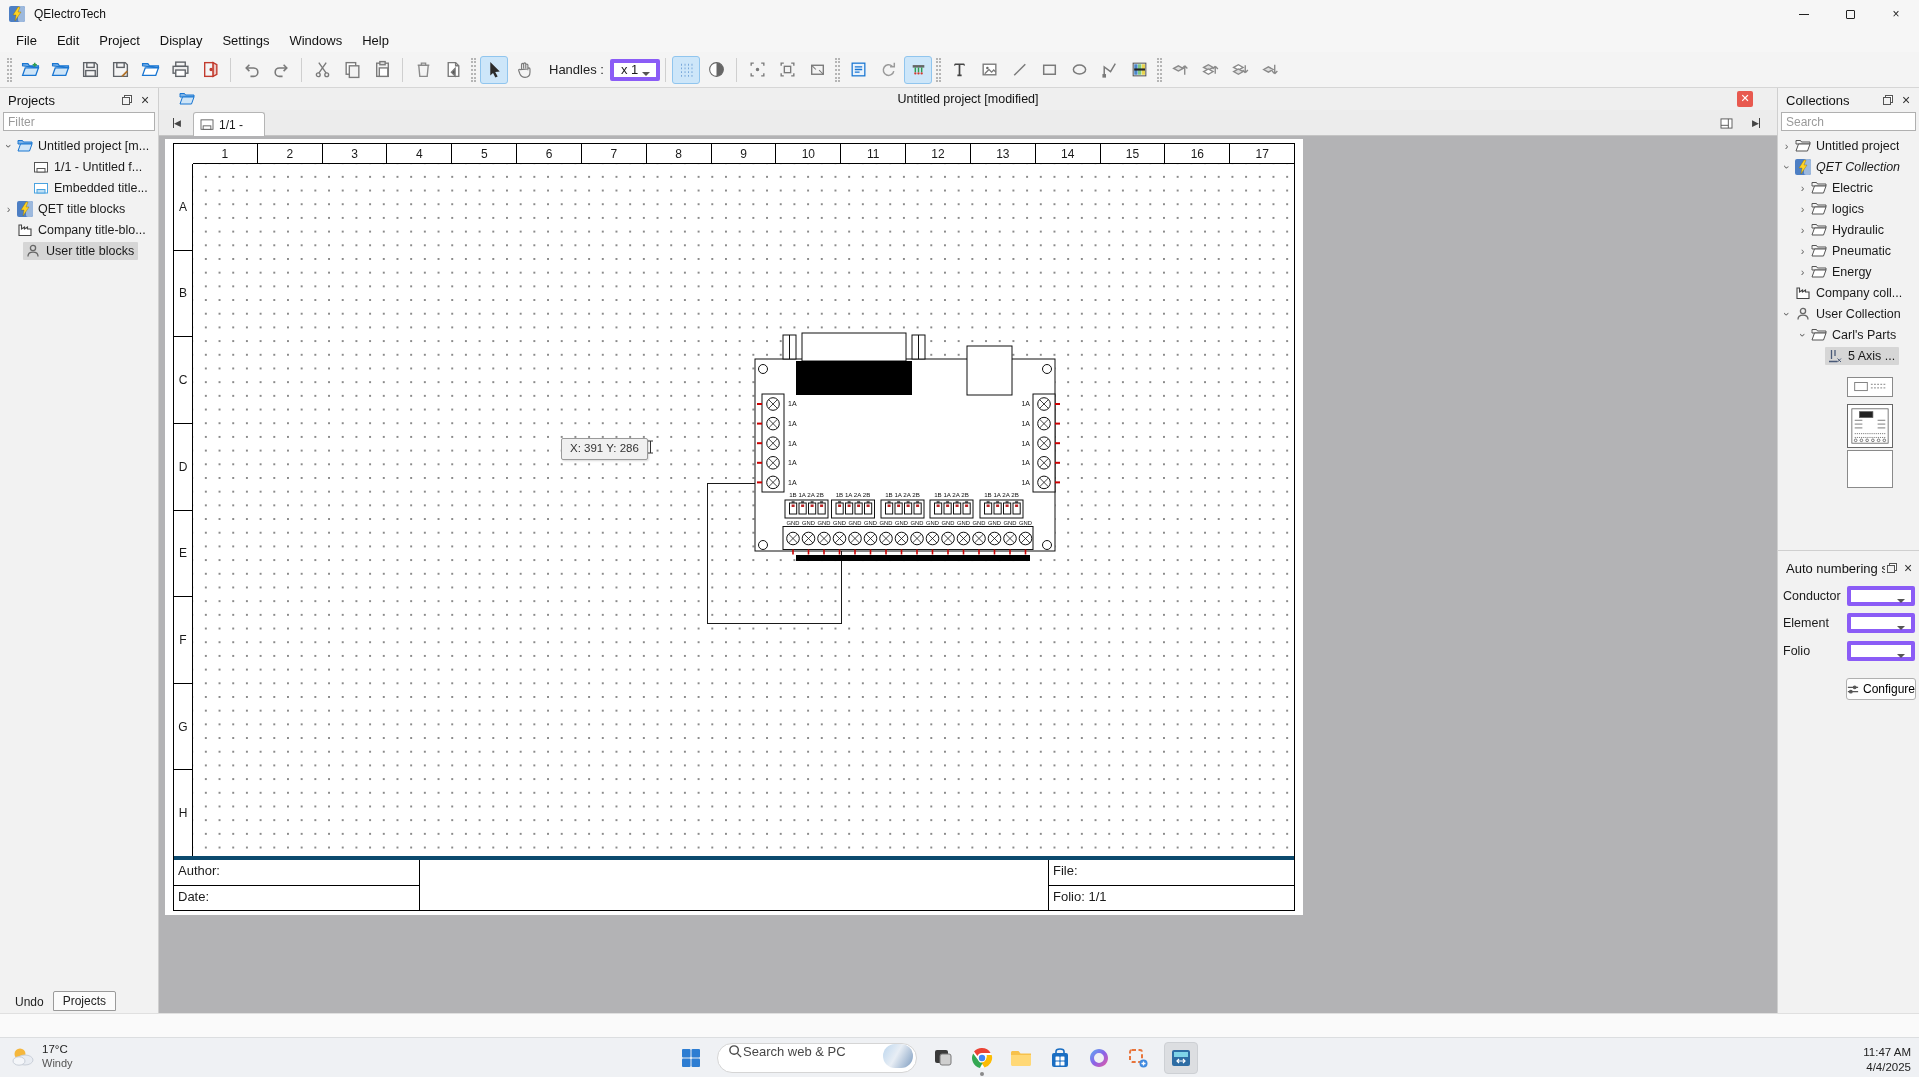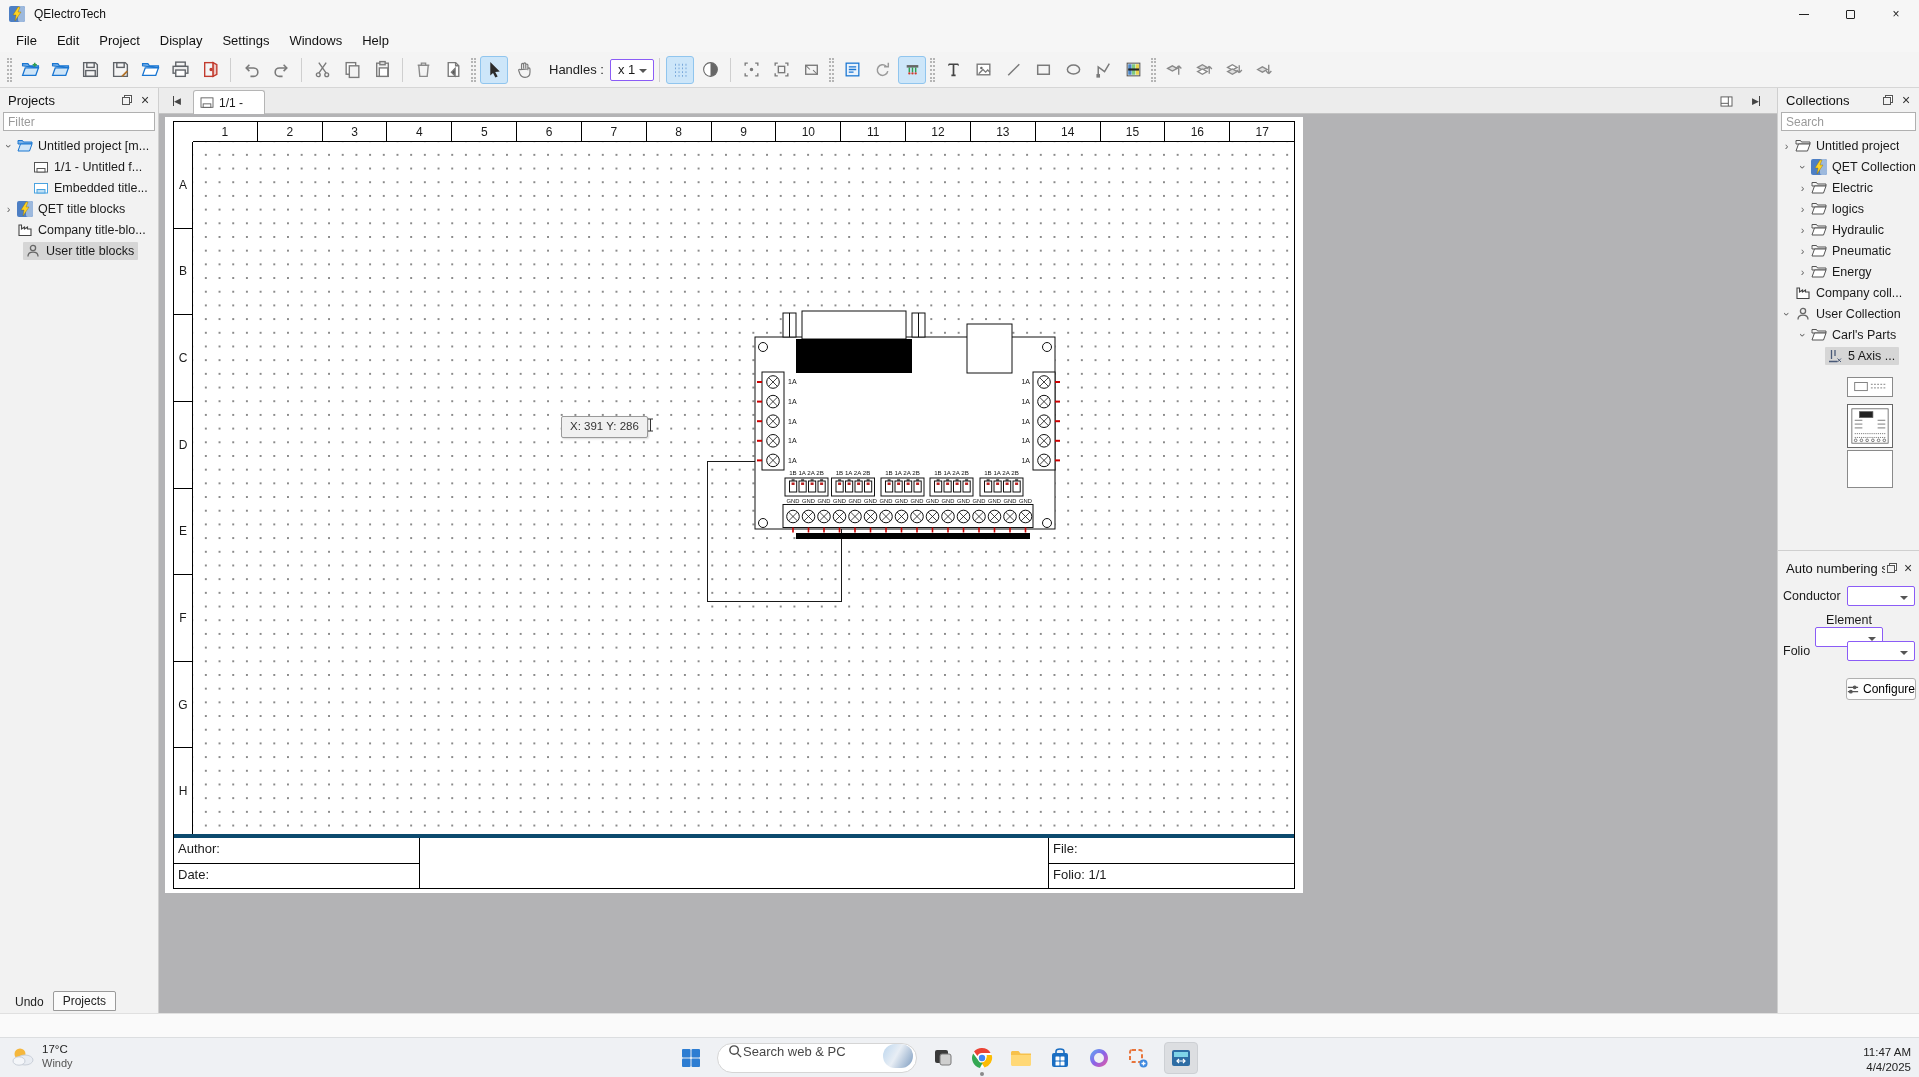--- a/index.html
+++ b/index.html
@@ -18,21 +18,21 @@
   .mitem { font-size:13px; padding:3px 10px; color:#111; }
 
   
   #toolbar { position:absolute; left:0; top:52px; width:1919px; height:36px; background:#f4f4f4; border-bottom:1px solid #d6d6d6; display:flex; align-items:center; padding-left:4px; }
   .tb { width:28px; height:28px; border:1px solid transparent; border-radius:3px; background:transparent; display:flex; align-items:center; justify-content:center; margin:0 1px; }
   .tb svg { width:19px; height:19px; }
   .tb.active { background:#cde6f9; border-color:#90c5ee; }
   .tbsep { width:1px; height:24px; background:#cfcfcf; margin:0 5px; }
   .tbhandle { width:5px; height:24px; margin:0 3px; border-left:2px dotted #b5b5b5; border-right:2px dotted #b5b5b5; }
   .tblabel { font-size:13px; color:#222; margin:0 6px 0 10px; }
-  .combo { height:22px; background:#fff; border:1px solid #8b5cf6; border-radius:2px; display:flex; align-items:center; font-size:13px; padding:0 4px 0 7px; position:relative; }
+  .combo { height:22px; background:#fff; border:4px solid #8b5cf6; border-radius:2px; display:flex; align-items:center; font-size:13px; padding:0 4px 0 7px; position:relative; }
   .combo .cv { margin-right:14px; }
   .combo:after { content:""; position:absolute; right:6px; top:9px; border:4px solid transparent; border-top-color:#555; }
 
   
   .dock { position:absolute; top:88px; height:925px; background:#f2f2f2; }
   #ldock { left:0; width:159px; border-right:1px solid #cfcfcf; }
   #rdock { left:1777px; width:142px; border-left:1px solid #cfcfcf; }
   .dockhead { height:24px; display:flex; align-items:center; padding:0 4px 0 8px; font-size:13px; color:#111; }
   .dockhead .sp { flex:1; }
   .dhbtn { width:18px; height:18px; display:flex; align-items:center; justify-content:center; color:#333; font-size:14px; }
@@ -474,20 +474,28 @@
         </span>
       </div>
     </div>
   <div id="ldock-tabs">
     <span class="dtab">Undo</span>
     <span class="dtab sel">Projects</span>
   </div>
 </div>
 
 <div id="mdi">
+  <div id="mdi-titlerow">
+    <svg class="ficon" viewBox="0 0 16 16">
+        <path d="M1 4.5V2.5h4.5l1 1.5H15v2H1z" fill="#7fb3e6" stroke="#1976d2" stroke-width="1"></path>
+        <path d="M1 13h11.5L15 6H3.5L1 13z" fill="#cfe5f7" stroke="#1976d2" stroke-width="1"></path>
+      </svg>
+    <span id="mdi-title">Untitled project [modified]</span>
+    <span id="mdi-close">✕</span>
+  </div>
   <div id="mdi-tabrow">
     <span class="navbtn" style="left:10px"><span class="vbar"></span>◀</span>
     <span id="tab-folio">
       <svg width="14" height="12" viewBox="0 0 16 14">
           <rect x="1" y="1" width="14" height="11" fill="#fff" stroke="#555"></rect>
           <rect x="3.5" y="8" width="9" height="4" fill="#fff" stroke="#555"></rect>
         </svg>
       <span>1/1 -</span>
     </span>
     <span class="navbtn" style="right:43px">
@@ -791,21 +799,21 @@
         <span class="selbox">
           <span class="ticon">
             <svg viewBox="0 0 16 16">
               <path d="M1 4.5V2.5h4.5l1 1.5H15v2H1z" fill="#f5f5f5" stroke="#555"></path>
               <path d="M1 13h11.5L15 6H3.5L1 13z" fill="#fff" stroke="#555"></path>
             </svg>
           </span>
           <span class="tlabel">Untitled project</span>
         </span>
       </div>
-      <div class="trow" style="padding-left: 18px;">
+      <div class="trow" style="padding-left: 2px; font-style: italic;">
         <span class="chev open">›</span>
         <span class="selbox">
           <span class="ticon">
             <svg viewBox="0 0 16 16">
               <rect width="16" height="16" rx="2" fill="#4d7fc4"></rect>
               <rect x="9" width="7" height="16" rx="2" fill="#9db9dd"></rect>
               <polygon points="9,1 4,9 7,9 6,15 12,6 9,6 11,1" fill="#ffd324" stroke="#8a6d00" stroke-width="0.4"></polygon>
             </svg>
           </span>
           <span class="tlabel">QET Collection</span>
@@ -959,21 +967,21 @@
         </svg>
       </span>
     <span class="dhbtn">×</span>
   </div>
   <div class="anrow" style="top:498px;">
     <span class="anlabel">Conductor</span>
     <div class="combo anselect">
         <span class="cv"></span>
       </div>
   </div>
-  <div class="anrow" style="top:525px;flex-direction:column;">
+  <div class="anrow" style="top:525px;">
     <span class="anlabel">Element</span>
     <div class="combo anselect">
         <span class="cv"></span>
       </div>
   </div>
   <div class="anrow" style="top:553px;">
     <span class="anlabel">Folio</span>
     <div class="combo anselect">
         <span class="cv"></span>
       </div>

